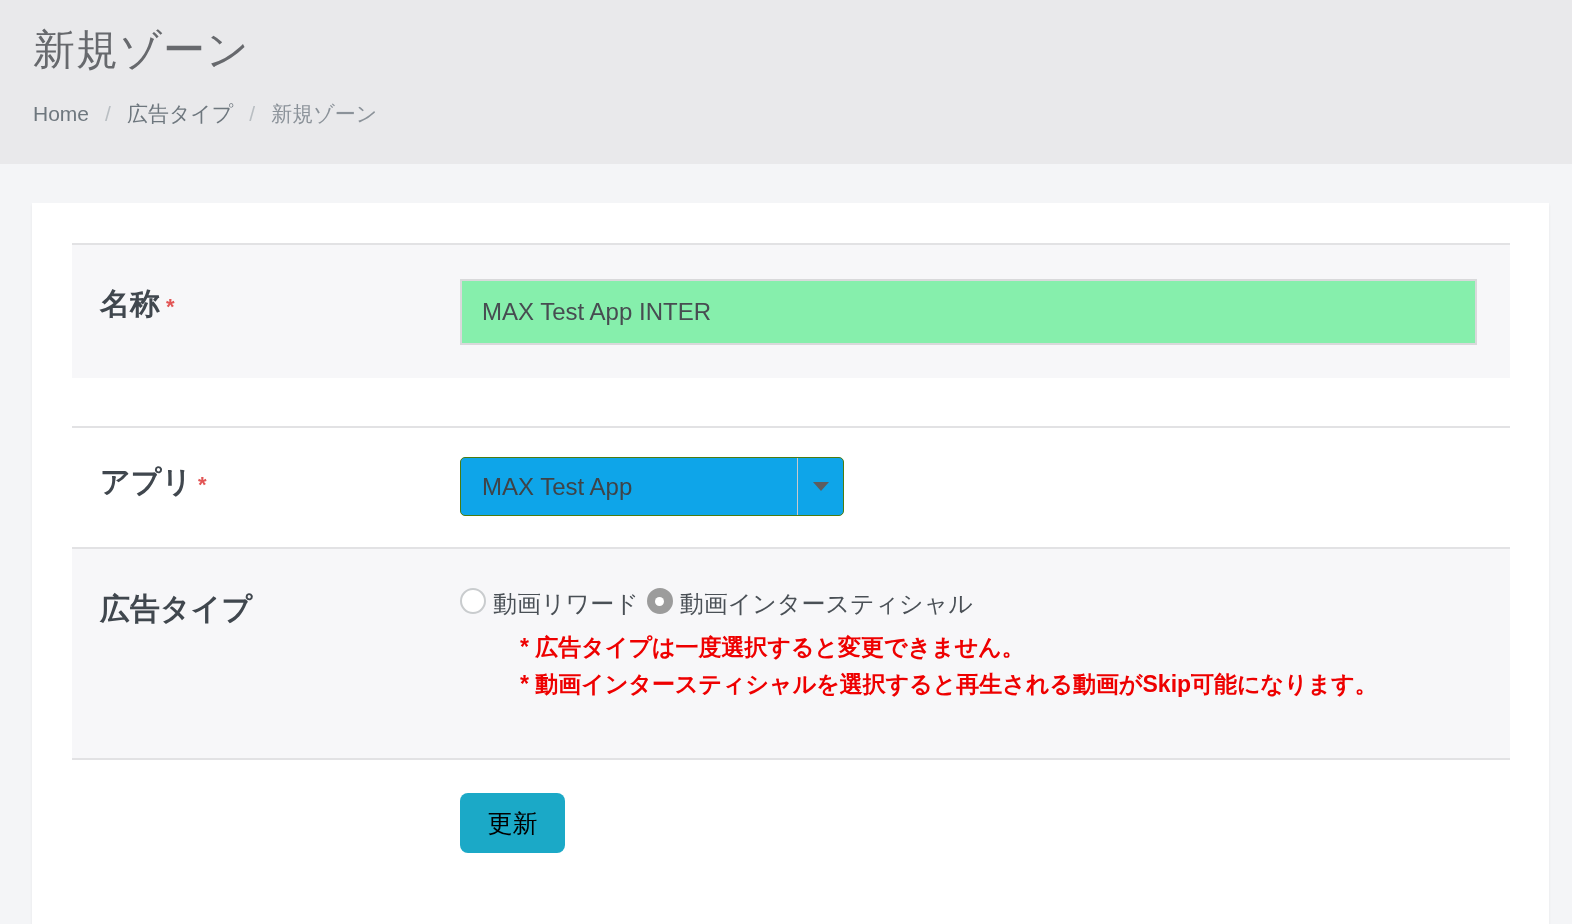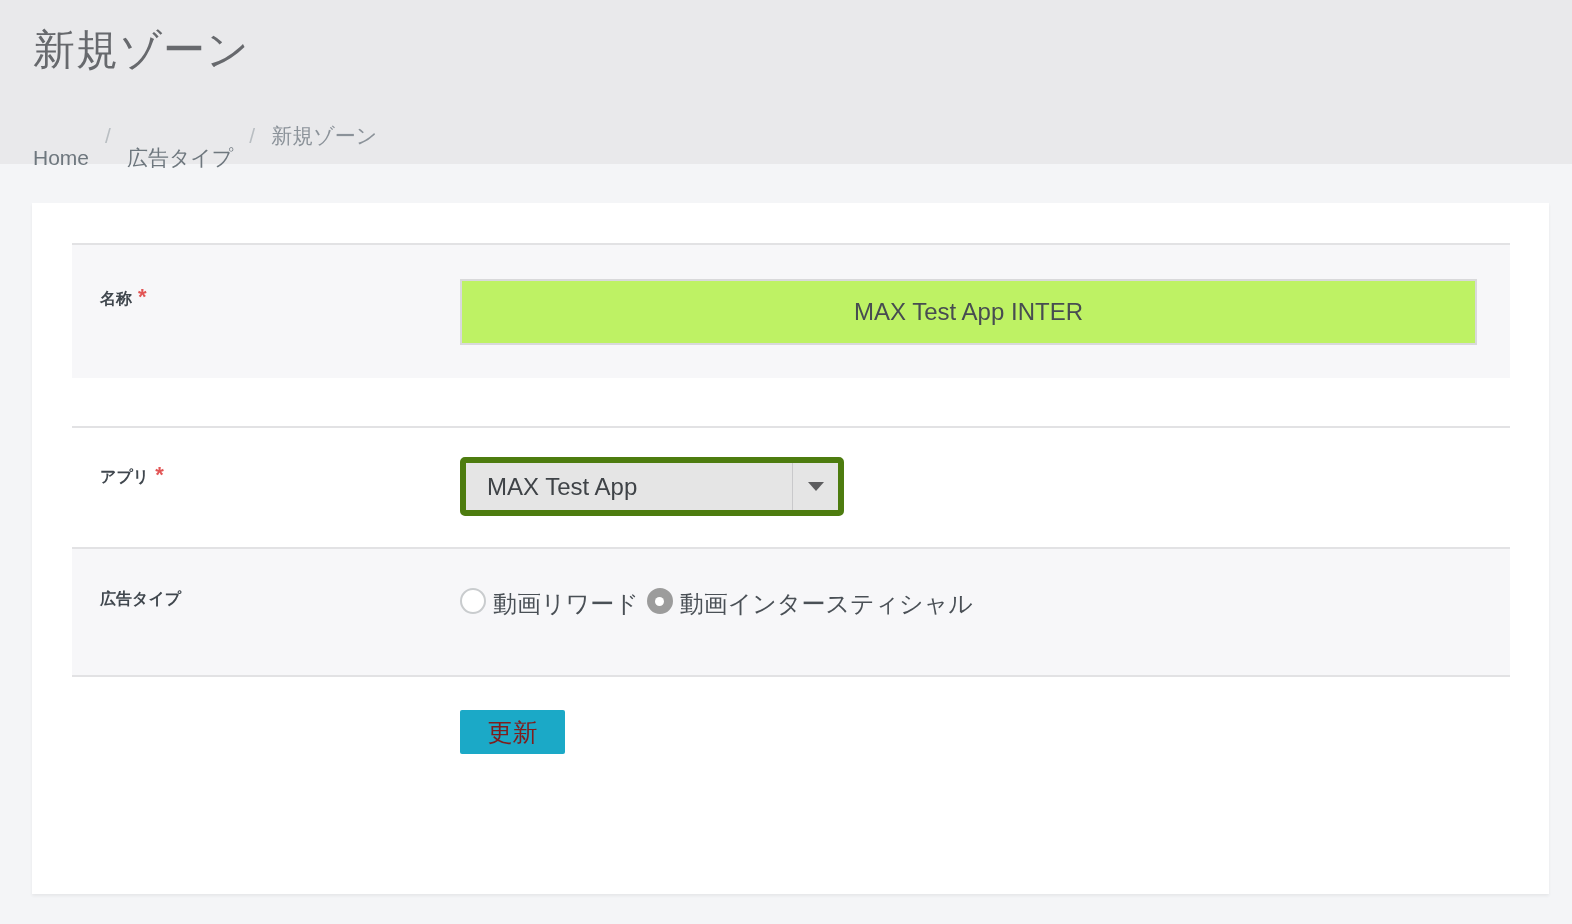--- a/index.html
+++ b/index.html
@@ -23,21 +23,21 @@
     letter-spacing: 1px;
   }
   .breadcrumb {
     margin-top: 22px;
     font-size: 21px;
     color: #868e95;
     display: flex;
     align-items: center;
     gap: 16px;
   }
-  .breadcrumb .crumb-link { color: #6e777e; cursor: pointer; margin-top: 44px; }
+  .breadcrumb .crumb-link { color: #6e777e; cursor: pointer; }
   .breadcrumb .sep { color: #b9bec2; }
   .breadcrumb .crumb-current { color: #8b9299; }
 
   
   .main-area { padding: 39px 23px 30px 32px; }
   .card {
     background: #ffffff;
     box-shadow: 0 2px 3px rgba(0,0,0,0.06);
     padding: 40px 39px 0 40px;
     min-height: 691px;
@@ -49,21 +49,21 @@
     border-top: 2px solid #e2e2e4;
   }
   .row-shaded { background: #f7f7f9; }
   .label-cell {
     width: 388px;
     flex: 0 0 388px;
     padding-left: 28px;
     padding-top: 5px;
   }
   .field-label {
-    font-size: 16px;
+    font-size: 30px;
     font-weight: 700;
     color: #40474e;
   }
   .req-mark {
     color: #e25555;
     font-size: 22px;
     font-weight: 700;
     margin-left: 6px;
   }
   .control-cell { flex: 1 1 auto; }
@@ -72,35 +72,34 @@
   .row-app { padding: 29px 0 31px 0; margin-top: 48px; }
   .row-adtype { padding: 39px 0 55px 0; }
   .row-submit { padding: 33px 0 114px 0; }
   .row-adtype .label-cell { padding-top: 1px; }
 
   
   .text-input {
     width: 1017px;
     height: 66px;
     border: 2px solid #d9d9db;
-    background: #bef264;
+    background: #86efac;
     font-family: "Liberation Sans", "DejaVu Sans", sans-serif;
     font-size: 24px;
     color: #474c51;
     padding: 0 20px;
     outline: none;
-    text-align: center;
   }
 
   
   .select-box {
     width: 384px;
     height: 59px;
-    background: #e5e5e5;
-    border: 6px solid #4d7c0f;
+    background: #0ea5e9;
+    border: 1px solid #4d7c0f;
     border-radius: 5px;
     display: flex;
     align-items: stretch;
     cursor: pointer;
     overflow: hidden;
   }
   .select-value {
     flex: 1 1 auto;
     display: flex;
     align-items: center;
@@ -161,28 +160,28 @@
     color: #ee0000;
     font-size: 23px;
     font-weight: 700;
     line-height: 37px;
     white-space: nowrap;
   }
 
   
   .submit-button {
     width: 105px;
-    height: 44px;
+    height: 60px;
     background: #1ba9c7;
-    color: #7f1d1d;
+    color: #000000;
     border: none;
     font-family: "Liberation Sans", "DejaVu Sans", sans-serif;
     font-size: 25px;
     cursor: pointer;
-    border-radius: 2px;
+    border-radius: 8px;
   }
 </style>
 </head>
 <body>
 
 <header class="page-header">
   <h1 class="page-title">新規ゾーン</h1>
   <nav class="breadcrumb">
     <span class="crumb-link">Home</span>
     <span class="sep">/</span>
@@ -226,20 +225,24 @@
         <div class="radio-line">
           <span class="radio-option">
             <span class="radio-circle"></span>
             <span class="radio-label">動画リワード</span>
           </span>
           <span class="radio-option">
             <span class="radio-circle checked"></span>
             <span class="radio-label">動画インタースティシャル</span>
           </span>
         </div>
+        <div class="notes">
+          <div class="note-line">* 広告タイプは一度選択すると変更できません。</div>
+          <div class="note-line">* 動画インタースティシャルを選択すると再生される動画がSkip可能になります。</div>
+        </div>
       </div>
     </div>
 
     <div class="form-row row-submit">
       <div class="label-cell"></div>
       <div class="control-cell">
         <button class="submit-button">更新</button>
       </div>
     </div>
 

